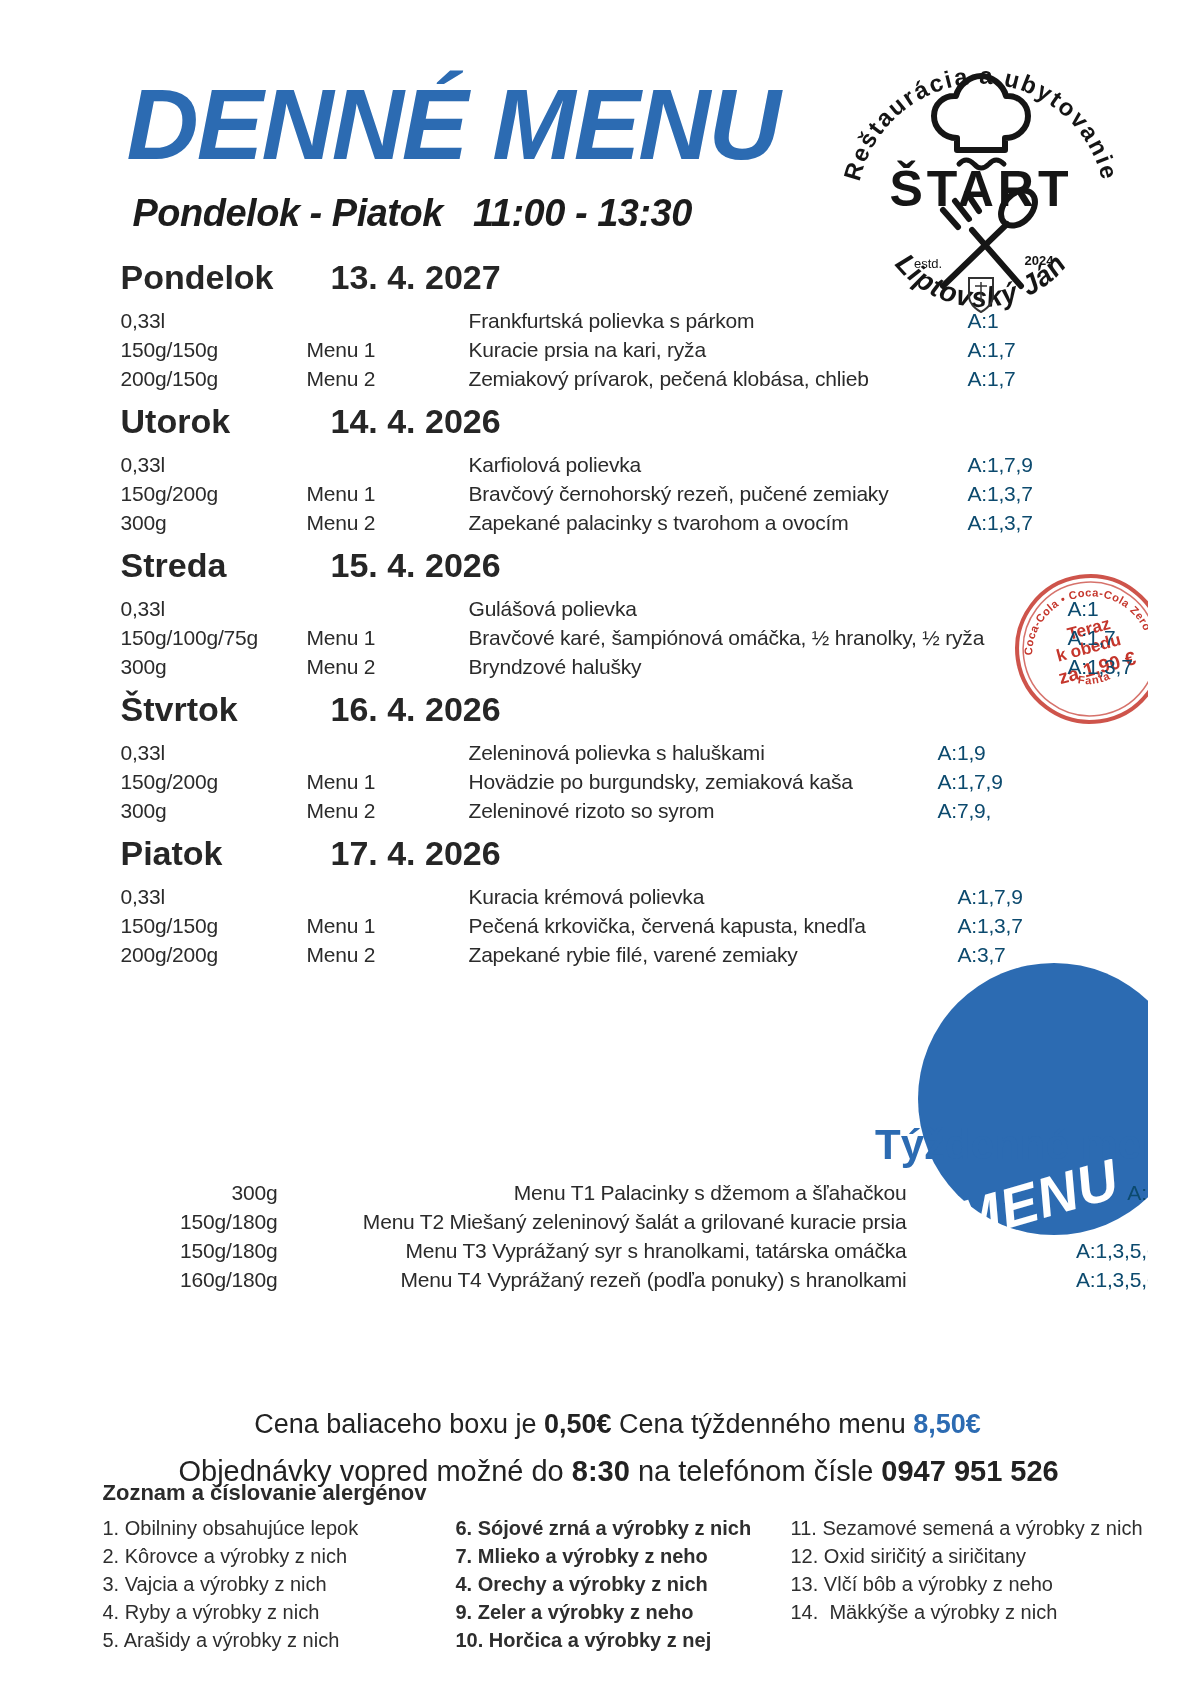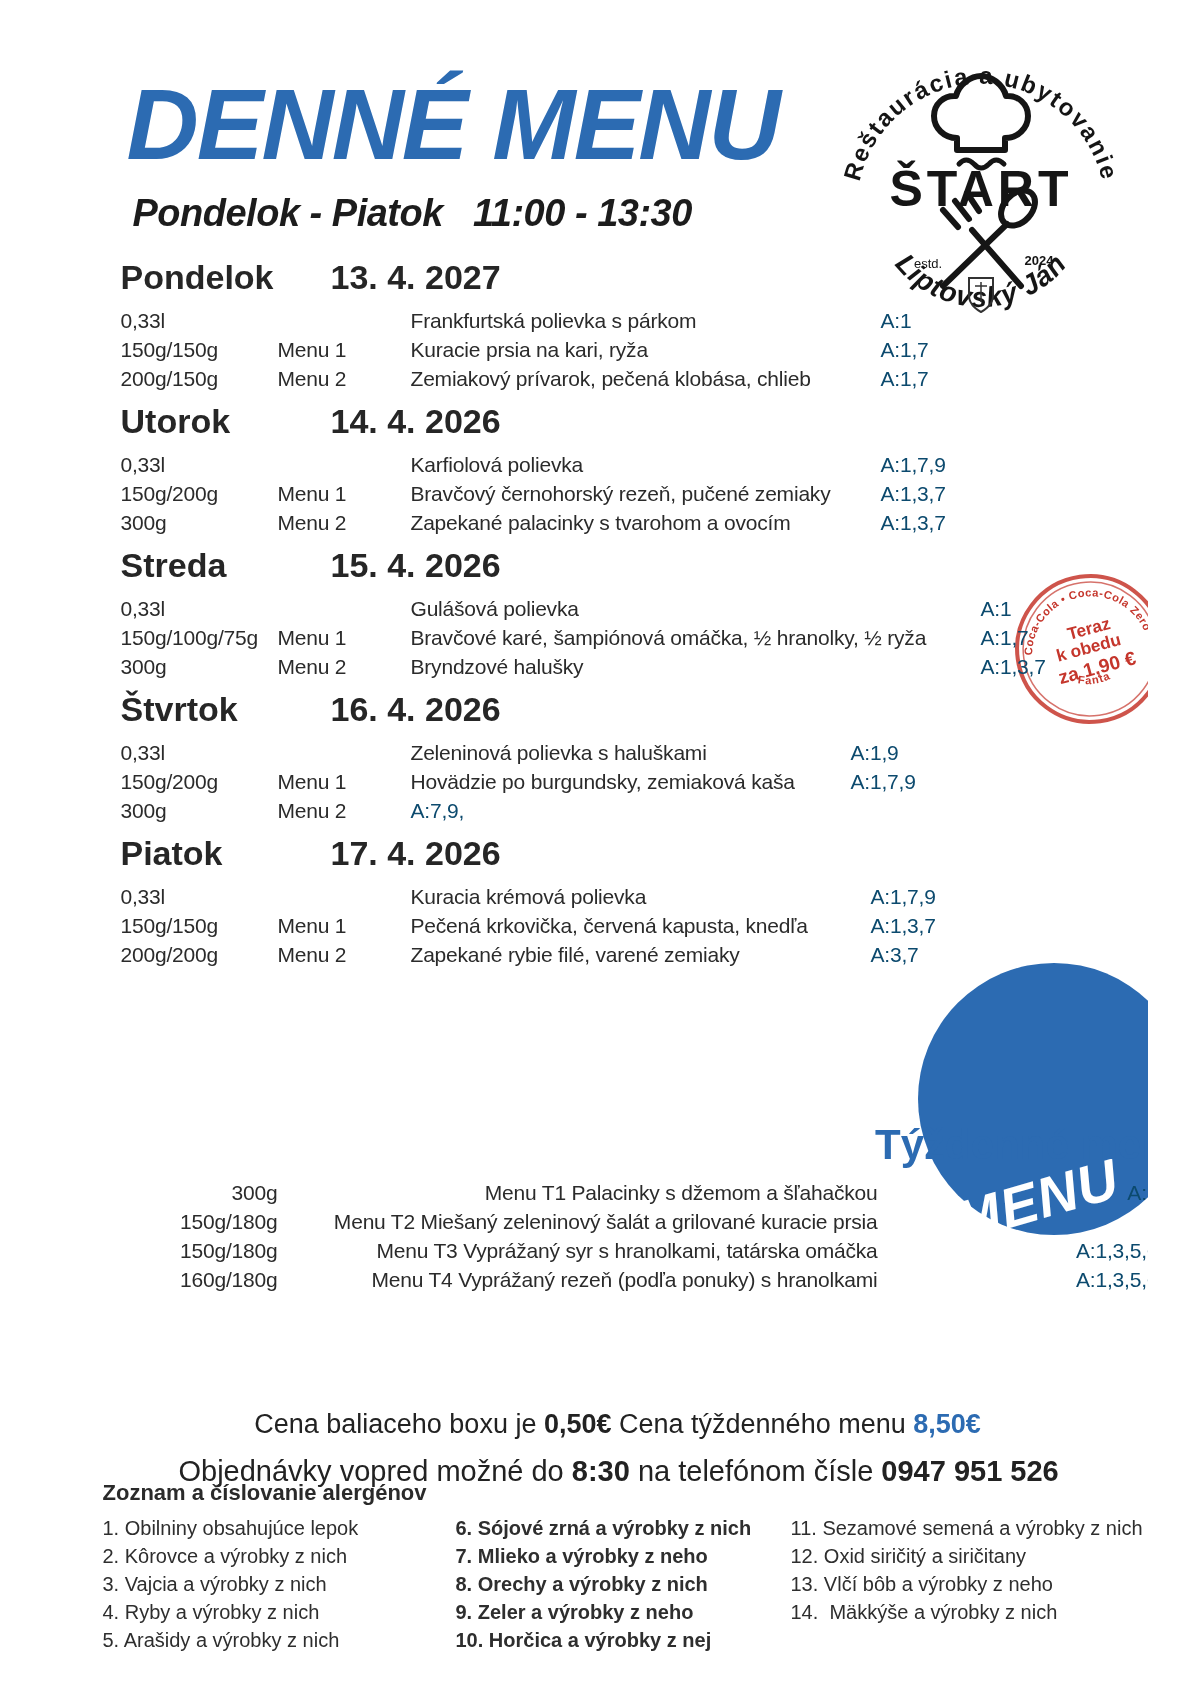--- a/index.html
+++ b/index.html
@@ -16,21 +16,21 @@
     position:absolute;left:80px;top:192px;font-size:38px;font-weight:bold;font-style:italic;
     color:#1c1c1c;white-space:pre;letter-spacing:-0.5px;
   }
   .logo{position:absolute;left:778px;top:34px;width:300px;height:300px;}
   .logo svg text{font-family:"Liberation Sans","DejaVu Sans",sans-serif;}
   
   .days{position:absolute;left:68px;top:256px;width:1072px;z-index:2;}
   .day{margin-bottom:7px;}
   .day-head{display:flex;font-size:34px;font-weight:bold;line-height:42px;margin-bottom:8px;color:#262626;}
   .day-name{width:210px;}
-  .rows .row{display:grid;grid-template-columns:157px 133px var(--dish,470px) 1fr;line-height:29px;}
+  .rows .row{display:grid;grid-template-columns:157px 133px var(--dish,470px) 1fr;line-height:29px;gap:29px;}
   .rows--weekly .row{grid-template-columns:157px 600px 1fr;}
   .cell{font-size:21px;letter-spacing:-0.2px;white-space:pre;color:#2b2b2b;}
   .cell.allergens{color:#0c4a6e;}
   
   .weekly{position:absolute;left:68px;top:1122px;width:1072px;z-index:3;text-align:right;}
   .weekly-head{margin:0 0 10px 0;font-size:42px;line-height:46px;font-weight:bold;color:#2c6bb2;}
   
   .stamp{position:absolute;left:956px;top:568px;width:162px;height:162px;z-index:1;}
   .stamp svg text{font-family:"Liberation Sans","DejaVu Sans",sans-serif;}
   
@@ -193,20 +193,21 @@
           </div>
           <div class="row">
             <span class="cell portion">150g/200g</span>
             <span class="cell menu">Menu 1</span>
             <span class="cell dish">Hovädzie po burgundsky, zemiaková kaša</span>
             <span class="cell allergens">A:1,7,9</span>
           </div>
           <div class="row">
             <span class="cell portion">300g</span>
             <span class="cell menu">Menu 2</span>
+            <span class="cell dish">Zeleninové rizoto so syrom</span>
             <span class="cell allergens">A:7,9,</span>
           </div>
         </div>
     </section>
     <section class="day" style="--dish:460px">
       <div class="day-head">
         <span class="day-name">Piatok</span>
         <span class="day-date">17. 4. 2026</span>
       </div>
       <div class="rows">
@@ -302,21 +303,21 @@
   <div class="alg-col alg-col-1">
       <div class="alg-item">1. Obilniny obsahujúce lepok</div>
       <div class="alg-item">2. Kôrovce a výrobky z nich</div>
       <div class="alg-item">3. Vajcia a výrobky z nich</div>
       <div class="alg-item">4. Ryby a výrobky z nich</div>
       <div class="alg-item">5. Arašidy a výrobky z nich</div>
     </div>
   <div class="alg-col alg-col-2">
       <div class="alg-item">6. Sójové zrná a výrobky z nich</div>
       <div class="alg-item">7. Mlieko a výrobky z neho</div>
-      <div class="alg-item">8. Orechy a výrobky z nich</div>
+      <div class="alg-item">4. Orechy a výrobky z nich</div>
       <div class="alg-item">9. Zeler a výrobky z neho</div>
       <div class="alg-item">10. Horčica a výrobky z nej</div>
     </div>
   <div class="alg-col alg-col-3">
       <div class="alg-item">11. Sezamové semená a výrobky z nich</div>
       <div class="alg-item">12. Oxid siričitý a siričitany</div>
       <div class="alg-item">13. Vlčí bôb a výrobky z neho</div>
       <div class="alg-item">14.  Mäkkýše a výrobky z nich</div>
     </div>
 

